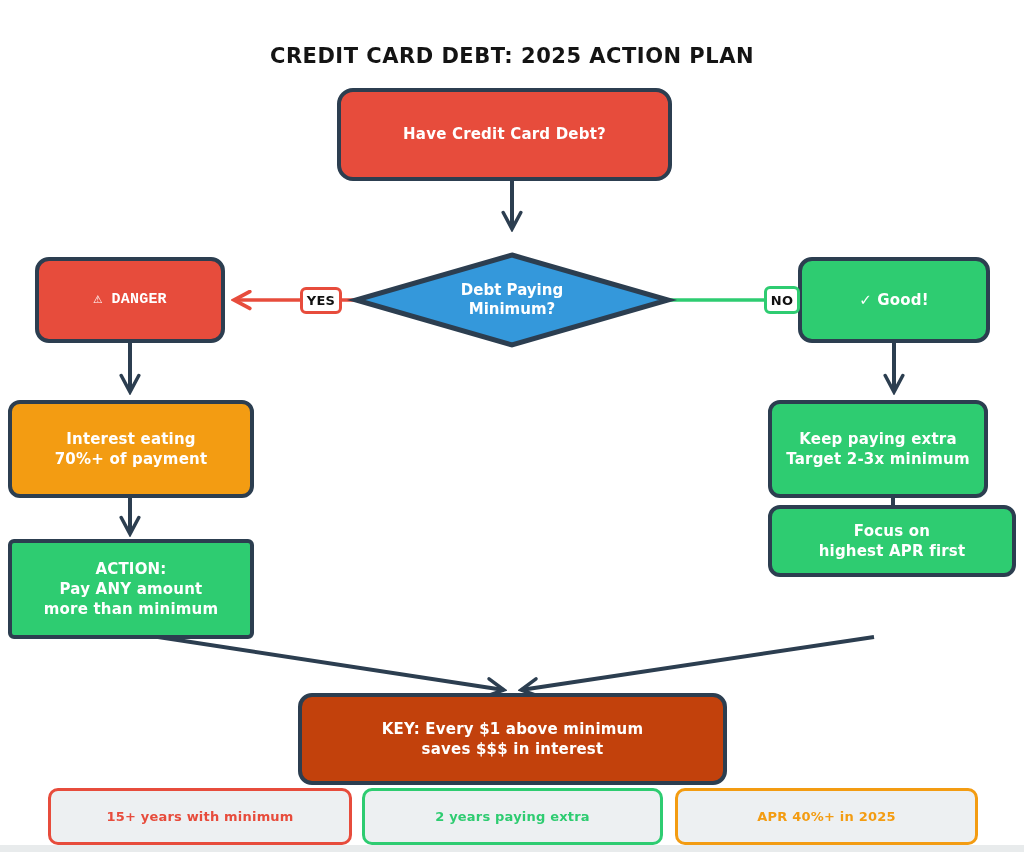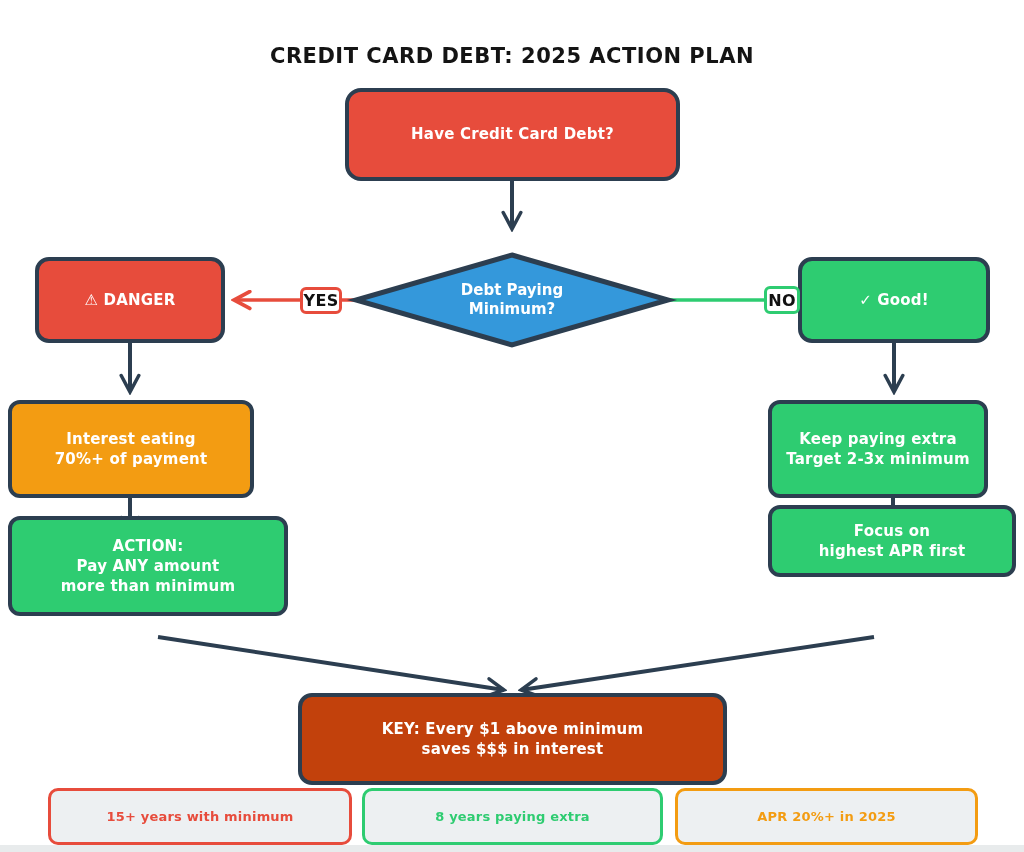--- a/index.html
+++ b/index.html
@@ -15,36 +15,36 @@
   .node{
     position:absolute;display:flex;align-items:center;justify-content:center;
     text-align:center;color:#ffffff;font-weight:bold;font-size:15px;line-height:1.35;
     border:4px solid #2C3E50;box-sizing:border-box;z-index:3;
   }
   .node .lbl{white-space:pre-line;letter-spacing:.2px;}
   .red{background:#E74C3C;}
   .green{background:#2ECC71;}
   .orange{background:#F39C12;}
   .purple{background:#c2410c;}
-  .n-start{left:345px;top:88px;width:335px;height:93px;border-radius:16px;}
-  .n-danger{left:35px;top:257px;width:190px;height:86px;border-radius:14px;}
+  .n-start{left:337px;top:88px;width:335px;height:93px;border-radius:16px;}
+  .n-danger{left:35px;top:257px;width:190px;height:86px;border-radius:14px;font-family:Liberation Mono, monospace;}
   .n-good{left:798px;top:257px;width:192px;height:86px;border-radius:14px;}
   .n-interest{left:8px;top:400px;width:246px;height:98px;border-radius:12px;}
-  .n-action{left:8px;top:516px;width:280px;height:100px;border-radius:12px;}
+  .n-action{left:8px;top:539px;width:246px;height:100px;border-radius:6px;}
   .n-keep{left:768px;top:400px;width:220px;height:98px;border-radius:12px;}
   .n-focus{left:768px;top:505px;width:248px;height:72px;border-radius:12px;}
   .n-key{left:298px;top:693px;width:429px;height:92px;border-radius:14px;}
   .diamond-label{
     position:absolute;left:392px;top:272px;width:240px;height:56px;z-index:3;
     display:flex;align-items:center;justify-content:center;text-align:center;
     color:#fff;font-weight:bold;font-size:15px;line-height:1.3;white-space:pre-line;
   }
   .edge-label{
     position:absolute;z-index:4;background:#ffffff;color:#111111;
-    font-weight:bold;font-size:16px;display:flex;align-items:center;justify-content:center;
+    font-weight:bold;font-size:13px;display:flex;align-items:center;justify-content:center;
     border-radius:6px;box-sizing:border-box;letter-spacing:.3px;
   }
   .e-yes{left:300px;top:287px;width:42px;height:27px;border:3px solid #E74C3C;}
   .e-no{left:764px;top:286px;width:36px;height:28px;border:3px solid #2ECC71;}
   .foot{
     position:absolute;top:788px;height:57px;z-index:3;background:#EDF0F2;
     border-radius:10px;box-sizing:border-box;display:flex;align-items:center;
     justify-content:center;font-weight:bold;font-size:13px;letter-spacing:.2px;text-align:right;
   }
   .f-1{left:48px;width:304px;border:3px solid #E74C3C;color:#E74C3C;}
@@ -133,19 +133,19 @@
     <span class="lbl">KEY: Every $1 above minimum
 saves $$$ in interest</span>
   </div>
 
   <div class="bottom-strip"></div>
 
   <div class="foot f-1">
     <span>15+ years with minimum</span>
   </div>
   <div class="foot f-2">
-    <span>8 years paying extra</span>
+    <span>2 years paying extra</span>
   </div>
   <div class="foot f-3">
-    <span>APR 20%+ in 2025</span>
+    <span>APR 40%+ in 2025</span>
   </div>
 
 </div>
 
 </body></html>

